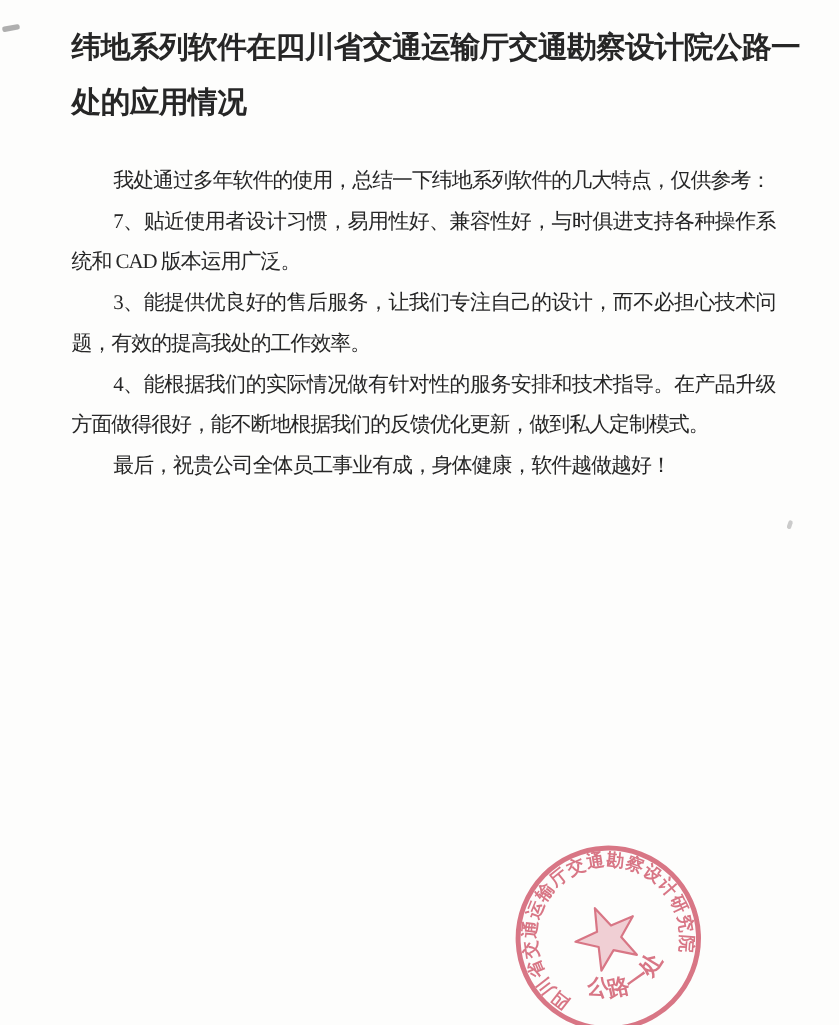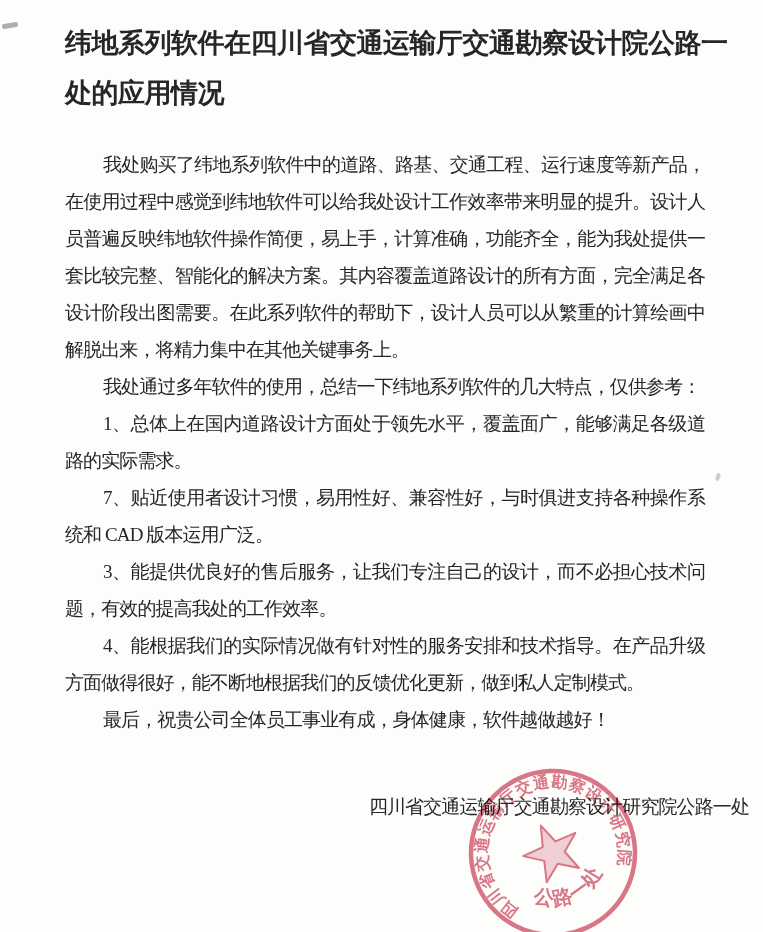--- a/index.html
+++ b/index.html
@@ -76,31 +76,28 @@
 
   <div class="speck-a"></div>
   <div class="speck-b"></div>
 
   <div class="title">
     <div class="title-line">纬地系列软件在四川省交通运输厅交通勘察设计院公路一</div>
     <div class="title-line">处的应用情况</div>
   </div>
 
   <div class="body-text">
-    <p>我处购买了纬地系列软件中的道路、路基、交通工程、运行速度等新产品，在使用过程中感觉到纬地软件可以给我处设计工作效率带来明显的提升。设计人员普遍反映纬地软件操作简便，易上手，计算准确，功能齐全，能为我处提供一套比较完整、智能化的解决方案。其内容覆盖道路设计的所有方面，完全满足各设计阶段出图需要。在此系列软件的帮助下，设计人员可以从繁重的计算绘画中解脱出来，将精力集中在其他关键事务上。</p>
     <p>我处通过多年软件的使用，总结一下纬地系列软件的几大特点，仅供参考：</p>
-    <p>1、总体上在国内道路设计方面处于领先水平，覆盖面广，能够满足各级道路的实际需求。</p>
     <p>7、贴近使用者设计习惯，易用性好、兼容性好，与时俱进支持各种操作系统和 CAD 版本运用广泛。</p>
     <p>3、能提供优良好的售后服务，让我们专注自己的设计，而不必担心技术问题，有效的提高我处的工作效率。</p>
     <p>4、能根据我们的实际情况做有针对性的服务安排和技术指导。在产品升级方面做得很好，能不断地根据我们的反馈优化更新，做到私人定制模式。</p>
     <p>最后，祝贵公司全体员工事业有成，身体健康，软件越做越好！</p>
   </div>
 
   <div class="sign-block">
-    <div class="sign-name">四川省交通运输厅交通勘察设计研究院公路一处</div>
   </div>
 
   <svg class="seal" viewBox="0 0 200 200" xmlns="http://www.w3.org/2000/svg">
     <defs>
       <path id="sealRingPath" d="M 45.94 137.86 A 66 66 0 1 1 154.06 137.86" fill="none"></path>
       <path id="sealBottomPath" d="M 63.23 136.77 A 52 52 0 0 0 136.77 136.77" fill="none"></path>
     </defs>
     <g transform="rotate(-24 100 100)" stroke-linejoin="round">
       <circle cx="100" cy="100" r="82" fill="none" stroke="#d45f72" stroke-width="4.5"></circle>
       <polygon points="100,70 93.06,90.45 71.47,90.73 88.78,103.65 82.36,124.27 100,111.8 117.64,124.27 111.22,103.65 128.53,90.73 106.94,90.45" fill="#e49aaa" fill-opacity="0.55" stroke="#d45f72" stroke-width="2"></polygon>

